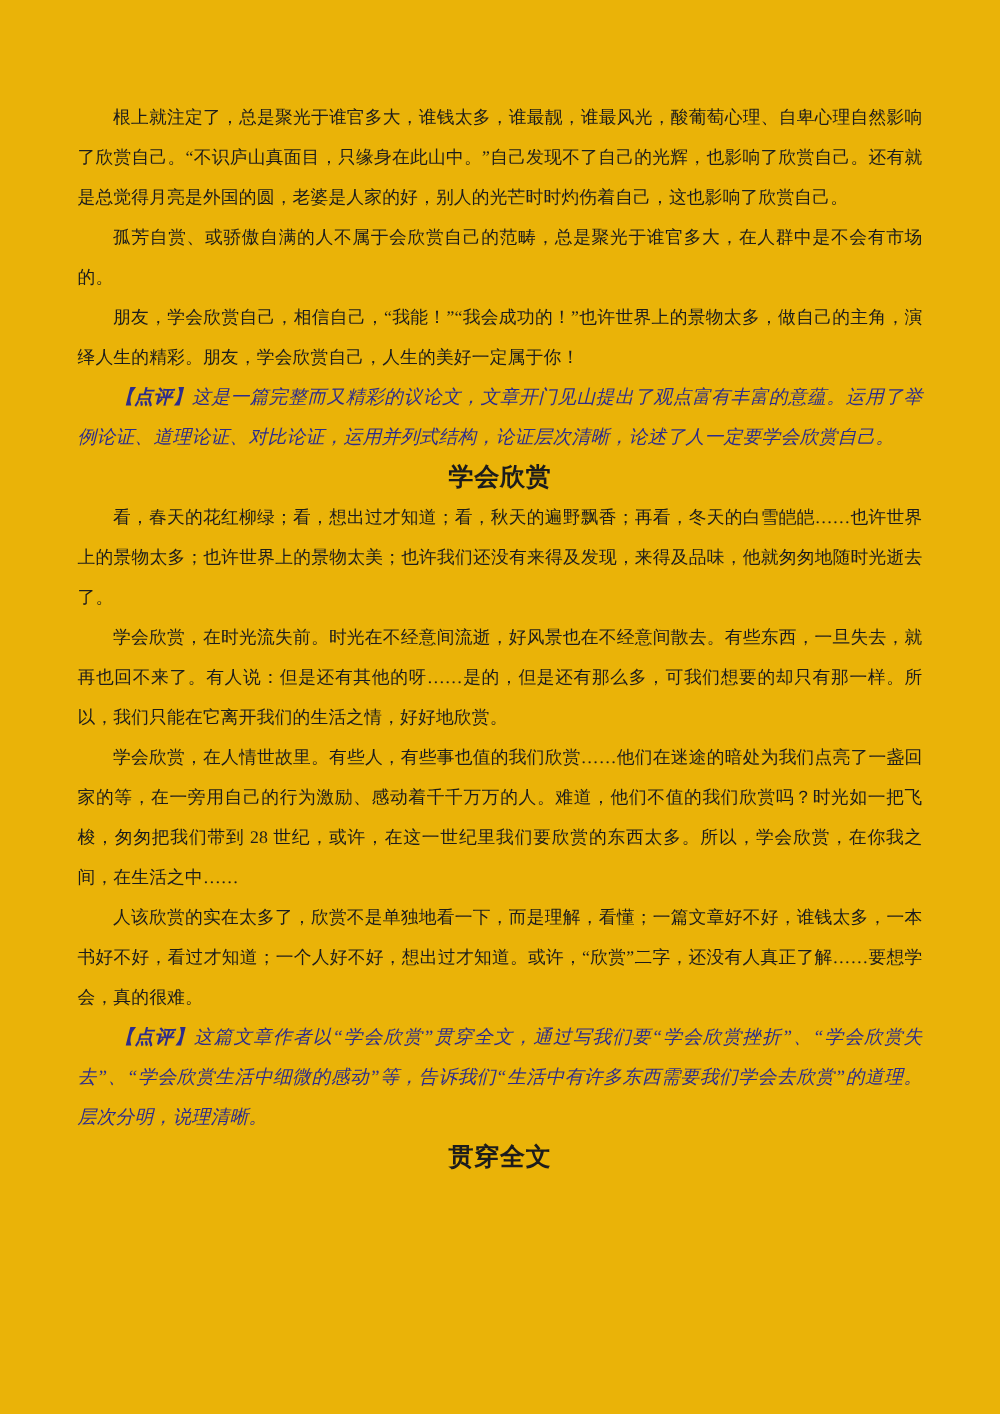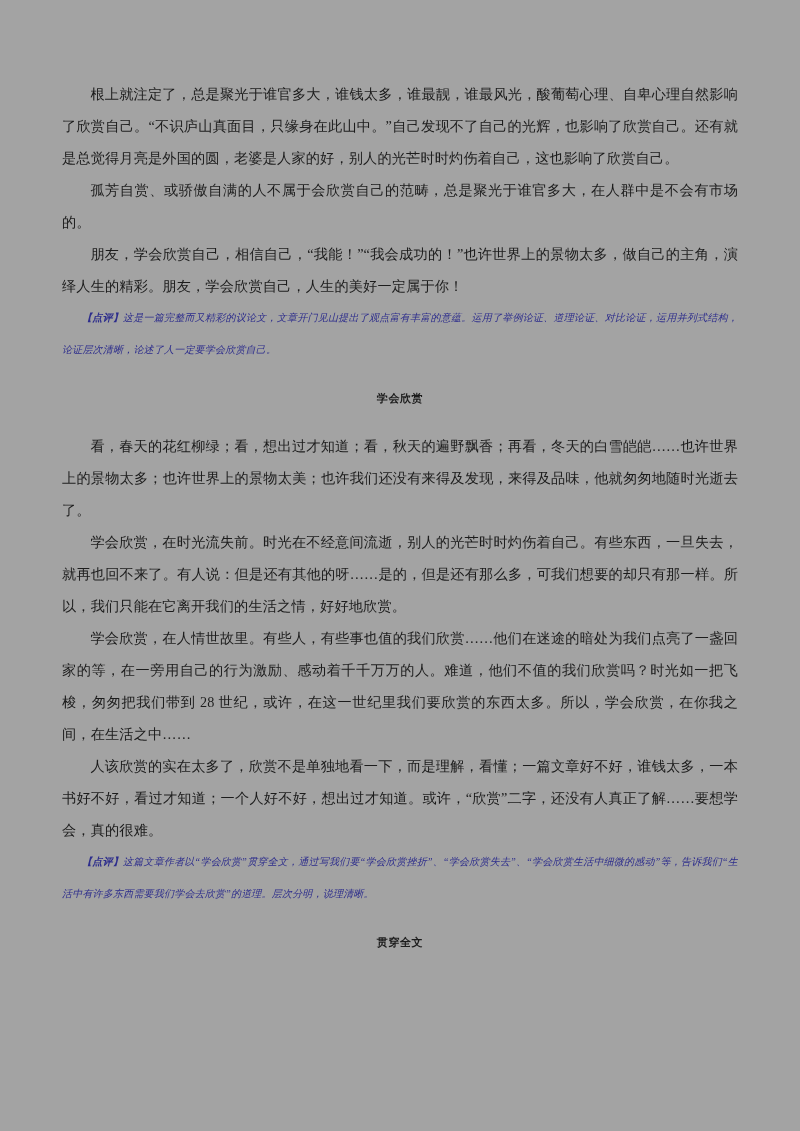--- a/index.html
+++ b/index.html
@@ -11,51 +11,51 @@
     width: 800px;
     height: 1131px;
     font-family: "Liberation Serif", "DejaVu Serif", serif;
     color: #1a1a1a;
     position: relative;
     overflow: hidden;
   }
   #page {
     width: 800px;
     height: 1131px;
-    background: #a3a3a3;
+    background: #eab308;
     position: relative;
     box-sizing: border-box;
     padding: 78px 92px 0 62px;
   }
   .content {
     width: 676px;
   }
   p.para {
     margin: 0;
     font-size: 14.2px;
     line-height: 32px;
     text-align: justify;
     text-justify: inter-ideograph;
     text-indent: 2em;
     color: #1c1c1c;
     letter-spacing: 0.15px;
     word-break: break-all;
   }
   h2.essay-title {
-    margin: 16px;
-    font-size: 11px;
+    margin: 0;
+    font-size: 20px;
     line-height: 32px;
     text-align: center;
     font-weight: bold;
     color: #1c1c1c;
     letter-spacing: 0.6px;
   }
   p.commentary {
     margin: 0;
-    font-size: 10px;
+    font-size: 15px;
     line-height: 32px;
     text-align: justify;
     text-justify: inter-ideograph;
     text-indent: 2em;
     color: #2d2d8c;
     font-style: italic;
     letter-spacing: 0.2px;
     word-break: break-all;
   }
   p.commentary .tag {
@@ -76,21 +76,21 @@
 
     <p class="para">朋友，学会欣赏自己，相信自己，“我能！”“我会成功的！”也许世界上的景物太多，做自己的主角，演绎人生的精彩。朋友，学会欣赏自己，人生的美好一定属于你！</p>
 
     <p class="commentary"><span class="tag">【点评】</span><span>这是一篇完整而又精彩的议论文，文章开门见山提出了观点富有丰富的意蕴。运用了举例论证、道理论证、对比论证，运用并列式结构，论证层次清晰，论述了人一定要学会欣赏自己。</span></p>
 
     <h2 class="essay-title">学会欣赏</h2>
 
     <p class="para">看，春天的花红柳绿；看，想出过才知道；看，秋天的遍野飘香；再看，冬天的白雪皑皑……也许世界上的景物太多；也许世界上的景物太美；也许我们还没有来得及发现，来得及品味，他就匆匆地随时光逝去了。</p>
 
 
-    <p class="para">学会欣赏，在时光流失前。时光在不经意间流逝，别人的光芒时时灼伤着自己。有些东西，一旦失去，就再也回不来了。有人说：但是还有其他的呀……是的，但是还有那么多，可我们想要的却只有那一样。所以，我们只能在它离开我们的生活之情，好好地欣赏。</p>
+    <p class="para">学会欣赏，在时光流失前。时光在不经意间流逝，好风景也在不经意间散去。有些东西，一旦失去，就再也回不来了。有人说：但是还有其他的呀……是的，但是还有那么多，可我们想要的却只有那一样。所以，我们只能在它离开我们的生活之情，好好地欣赏。</p>
 
     <p class="para">学会欣赏，在人情世故里。有些人，有些事也值的我们欣赏……他们在迷途的暗处为我们点亮了一盏回家的等，在一旁用自己的行为激励、感动着千千万万的人。难道，他们不值的我们欣赏吗？时光如一把飞梭，匆匆把我们带到 28 世纪，或许，在这一世纪里我们要欣赏的东西太多。所以，学会欣赏，在你我之间，在生活之中……</p>
 
     <p class="para">人该欣赏的实在太多了，欣赏不是单独地看一下，而是理解，看懂；一篇文章好不好，谁钱太多，一本书好不好，看过才知道；一个人好不好，想出过才知道。或许，“欣赏”二字，还没有人真正了解……要想学会，真的很难。</p>
 
     <p class="commentary"><span class="tag">【点评】</span><span>这篇文章作者以“学会欣赏”贯穿全文，通过写我们要“学会欣赏挫折”、“学会欣赏失去”、“学会欣赏生活中细微的感动”等，告诉我们“生活中有许多东西需要我们学会去欣赏”的道理。层次分明，说理清晰。</span></p>
 
     <h2 class="essay-title">贯穿全文</h2>
 
   </div>

